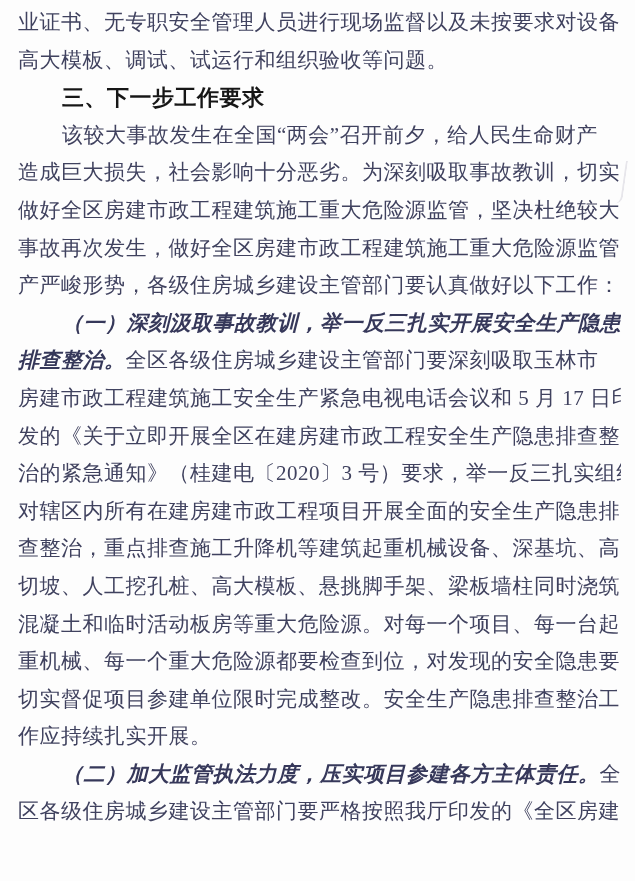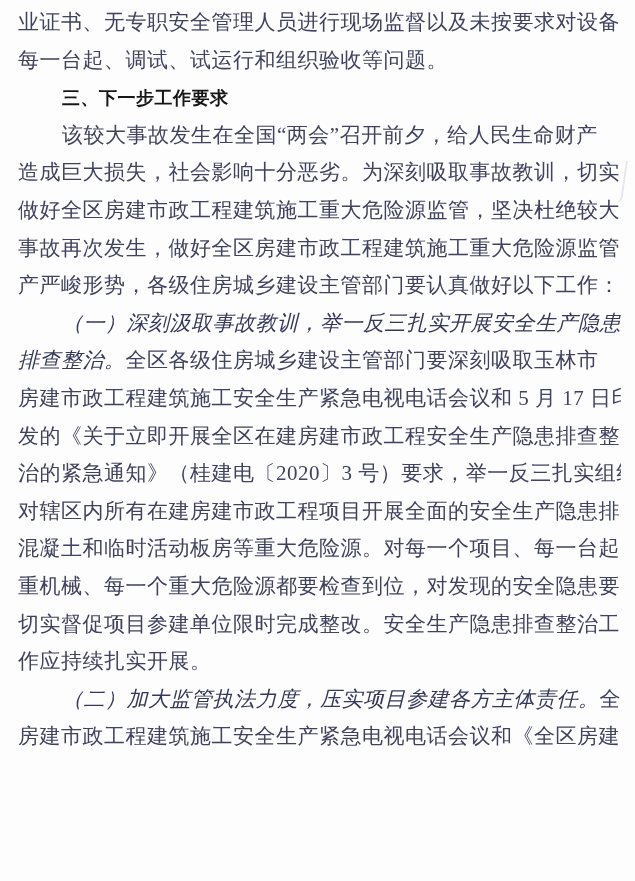--- a/index.html
+++ b/index.html
@@ -37,27 +37,27 @@
   .line.heading-line {
     color: #161616;
   }
   .seg-body {
     font-family: "Liberation Serif", serif;
   }
   .seg-kai {
     font-family: "Liberation Serif", serif;
     font-style: italic;
     color: #36385a;
-    font-weight: 400;
+    font-weight: 700;
     margin-top: 20px;
   }
   .seg-heading {
     font-family: "Liberation Sans", sans-serif;
     font-weight: bold;
-    font-size: 18px;
+    font-size: 22px;
     color: #161616;
     font-style: normal;
     margin-top: 7px;
   }
   .scan-artifact {
     position: absolute;
     right: 10px;
     top: 160px;
     width: 8px;
     height: 44px;
@@ -65,34 +65,36 @@
     border-radius: 0 0 8px 0;
     transform: rotate(8deg);
   }
 </style>
 </head>
 <body>
 
 <div class="page">
   <div class="doc-text">
       <div class="line"><span class="seg-body">业证书、无专职安全管理人员进行现场监督以及未按要求对设备</span></div>
-      <div class="line"><span class="seg-body">每一台起、调试、试运行和组织验收等问题。</span></div>
+      <div class="line"><span class="seg-body">高大模板、调试、试运行和组织验收等问题。</span></div>
       <div class="line indent heading-line"><span class="seg-heading">三、下一步工作要求</span></div>
       <div class="line indent"><span class="seg-body">该较大事故发生在全国“两会”召开前夕，给人民生命财产</span></div>
       <div class="line"><span class="seg-body">造成巨大损失，社会影响十分恶劣。为深刻吸取事故教训，切实</span></div>
       <div class="line"><span class="seg-body">做好全区房建市政工程建筑施工重大危险源监管，坚决杜绝较大</span></div>
       <div class="line"><span class="seg-body">事故再次发生，做好全区房建市政工程建筑施工重大危险源监管</span></div>
       <div class="line"><span class="seg-body">产严峻形势，各级住房城乡建设主管部门要认真做好以下工作：</span></div>
       <div class="line indent"><span class="seg-kai">（一）深刻汲取事故教训，举一反三扎实开展安全生产隐患</span></div>
       <div class="line"><span class="seg-kai">排查整治。</span><span class="seg-body">全区各级住房城乡建设主管部门要深刻吸取玉林市</span></div>
       <div class="line"><span class="seg-body">房建市政工程建筑施工安全生产紧急电视电话会议和 5 月 17 日印</span></div>
       <div class="line"><span class="seg-body">发的《关于立即开展全区在建房建市政工程安全生产隐患排查整</span></div>
       <div class="line"><span class="seg-body">治的紧急通知》（桂建电〔2020〕3 号）要求，举一反三扎实组织</span></div>
       <div class="line"><span class="seg-body">对辖区内所有在建房建市政工程项目开展全面的安全生产隐患排</span></div>
+      <div class="line"><span class="seg-body">查整治，重点排查施工升降机等建筑起重机械设备、深基坑、高</span></div>
+      <div class="line"><span class="seg-body">切坡、人工挖孔桩、高大模板、悬挑脚手架、梁板墙柱同时浇筑</span></div>
       <div class="line"><span class="seg-body">混凝土和临时活动板房等重大危险源。对每一个项目、每一台起</span></div>
       <div class="line"><span class="seg-body">重机械、每一个重大危险源都要检查到位，对发现的安全隐患要</span></div>
       <div class="line"><span class="seg-body">切实督促项目参建单位限时完成整改。安全生产隐患排查整治工</span></div>
       <div class="line"><span class="seg-body">作应持续扎实开展。</span></div>
       <div class="line indent"><span class="seg-kai">（二）加大监管执法力度，压实项目参建各方主体责任。</span><span class="seg-body">全</span></div>
-      <div class="line"><span class="seg-body">房建市政工程建筑施工安全生产紧急电视电话会议和《全区房建</span></div>
+      <div class="line"><span class="seg-body">区各级住房城乡建设主管部门要严格按照我厅印发的《全区房建</span></div>
     </div>
   <div class="scan-artifact"></div>
 </div>
 
 </body></html>

